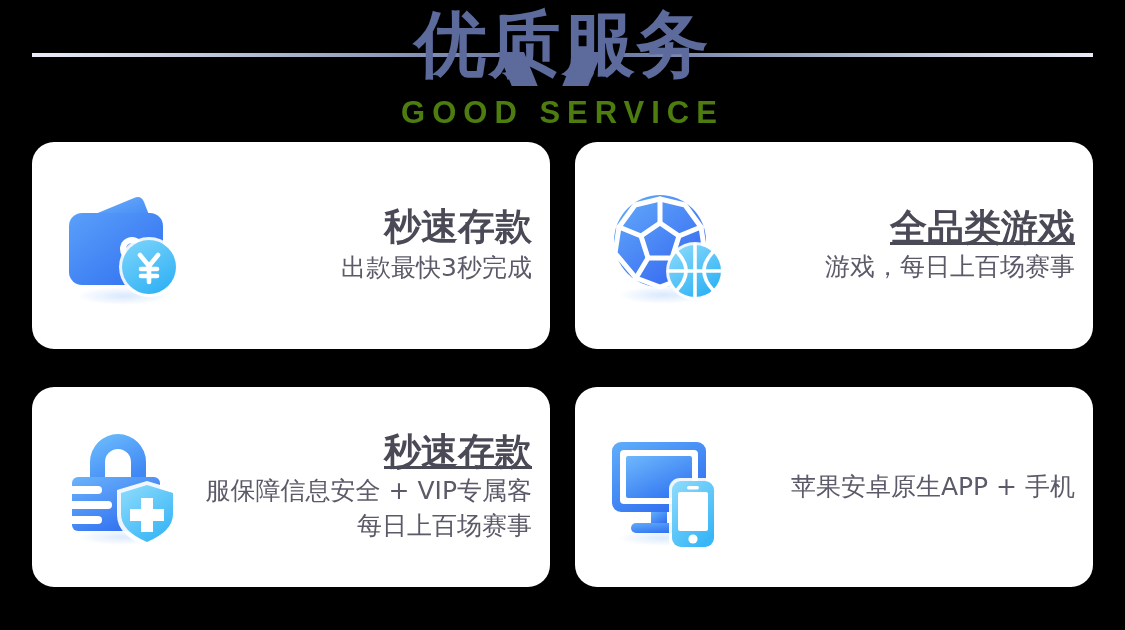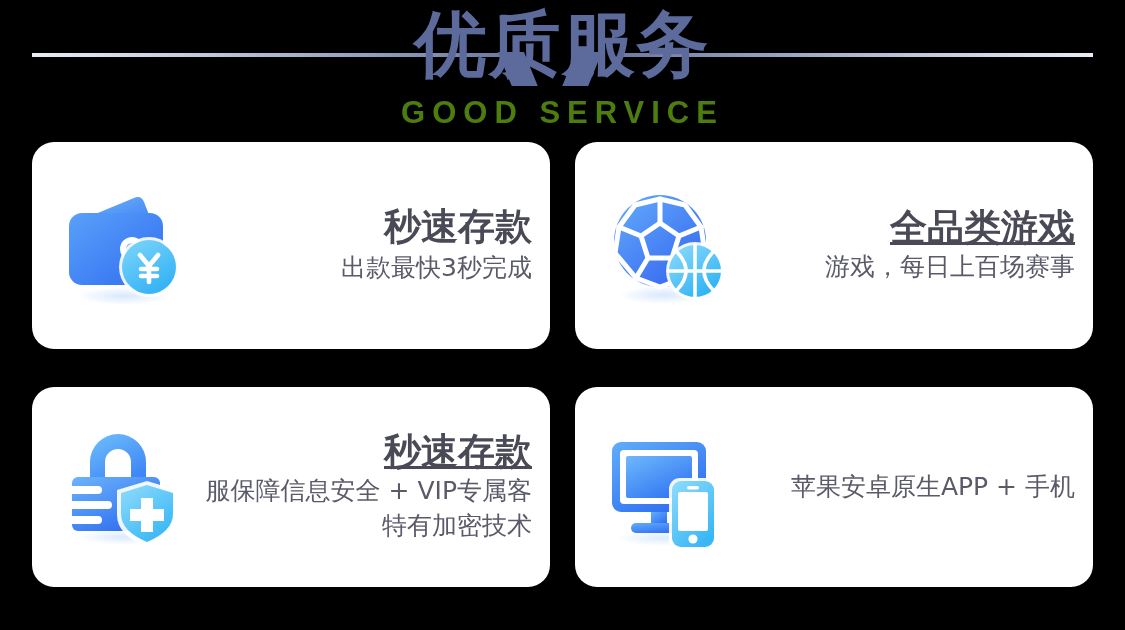--- a/index.html
+++ b/index.html
@@ -222,21 +222,21 @@
             <rect x="8" y="92" width="34" height="8" rx="4"></rect>
           </g>
           <path d="M87 57 L117 66 V91 q0 20 -30 32 q-30 -12 -30 -32 V66 Z" fill="#ffffff" opacity=".92"></path>
           <path d="M87 61 L113 69 V90 q0 17 -26 28 q-26 -11 -26 -28 V69 Z" fill="url(#g-shield)"></path>
           <path d="M81 74 h12 v11 h11 v12 h-11 v11 h-12 v-11 h-11 v-12 h11 z" fill="#ffffff"></path>
         </svg>
       </div>
       <div class="texts">
         <div class="c-title">秒速存款</div>
         <div class="c-sub">服保障信息安全 + VIP专属客</div>
-        <div class="c-sub">特有加密技术</div>
+        <div class="c-sub">每日上百场赛事</div>
       </div>
     </div>
 
     <div class="card two-line">
       <div class="icon-wrap">
         <svg viewBox="0 0 126 126">
           <defs>
             <linearGradient id="g-mon" x1="0" y1="0" x2="0.7" y2="1">
               <stop offset="0" stop-color="#60aefb"></stop>
                 <stop offset="1" stop-color="#2f6ef0"></stop>

